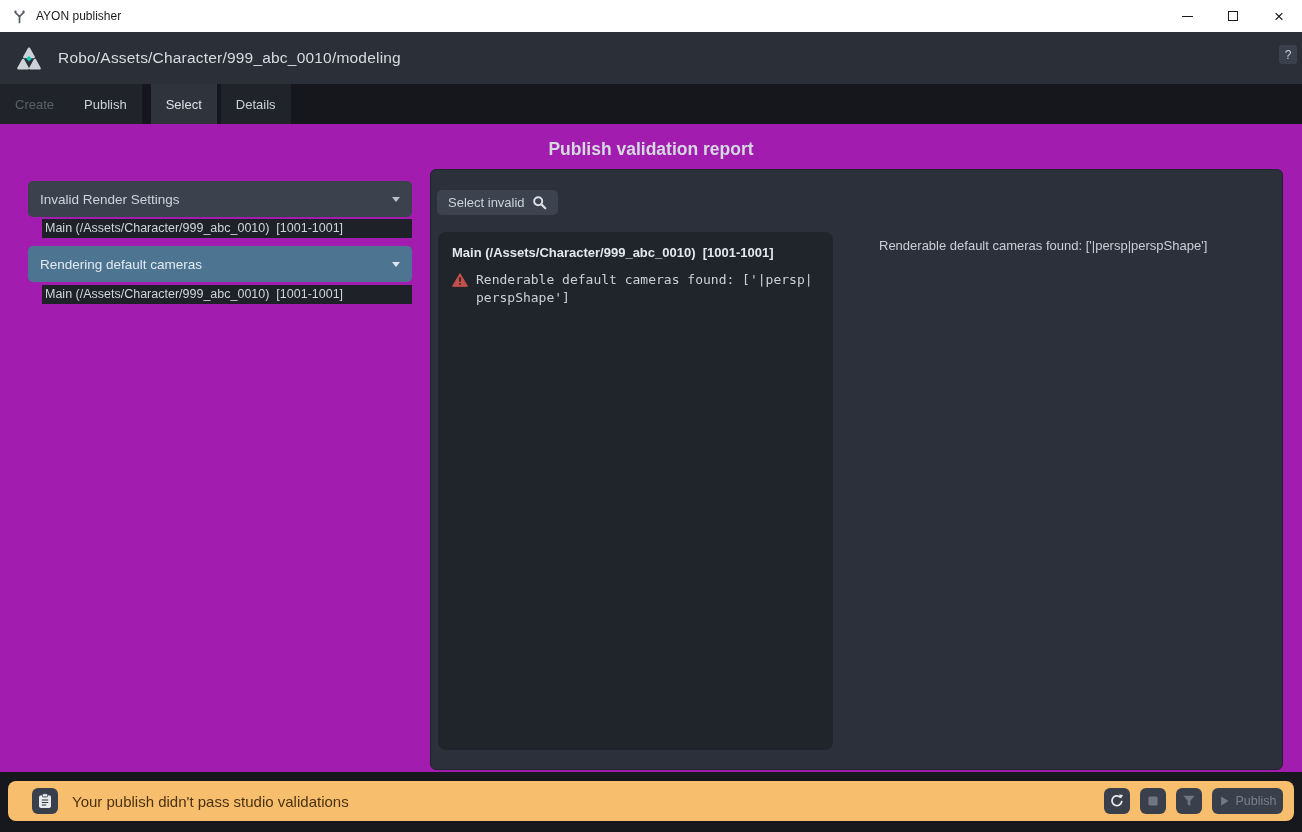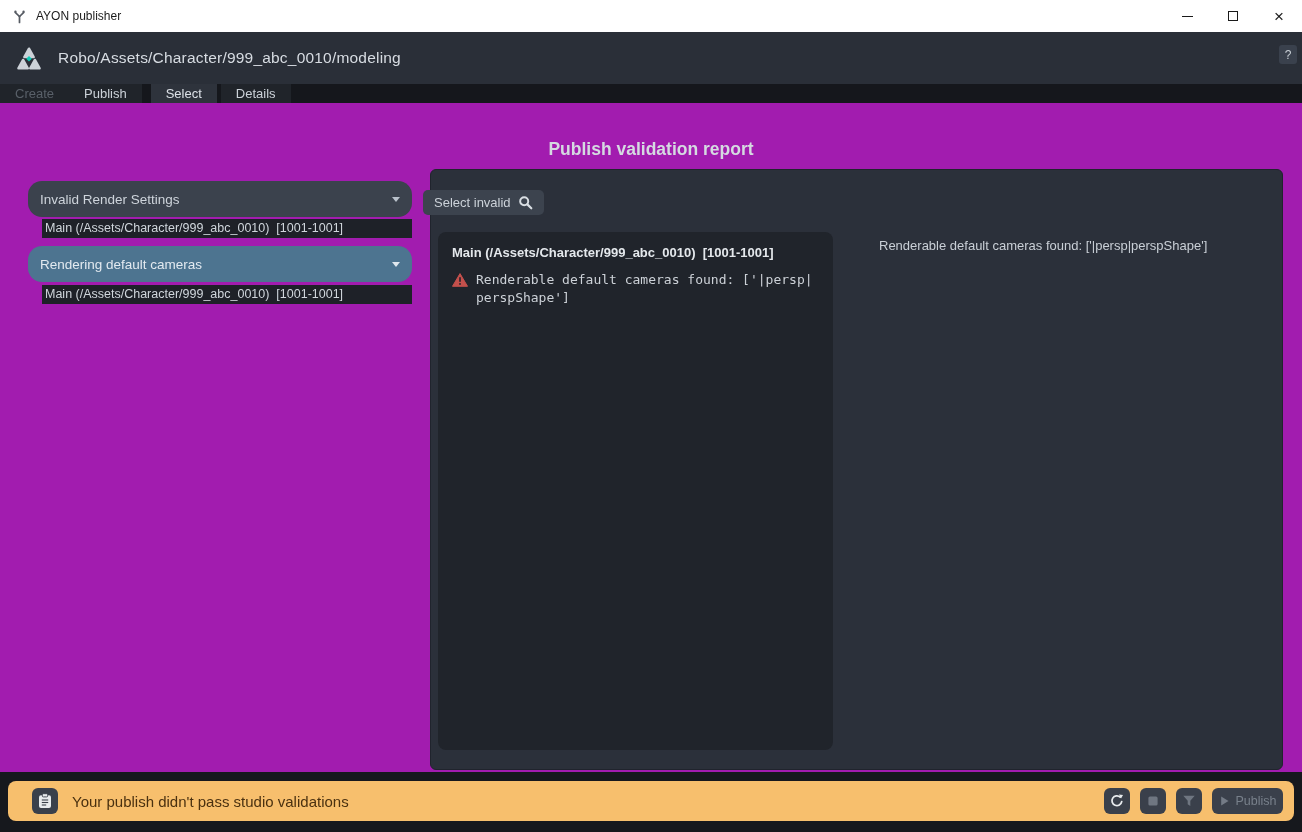--- a/index.html
+++ b/index.html
@@ -26,58 +26,58 @@
     display:flex; align-items:center;
   }
   .ayon-logo { margin-left:14px; display:flex; }
   .context-path { margin-left:14px; font-size:15.5px; color:#d7dce2; letter-spacing:.2px; }
   .help-btn {
     position:absolute; right:5px; top:13px; width:18px; height:19px; background:#3a414d;
     border-radius:3px; color:#c9cfd6; font-size:12px; display:flex; align-items:center; justify-content:center;
   }
   
   .tabbar {
-    position:absolute; top:84px; left:0; width:100%; height:19px; background:#15171c;
+    position:absolute; top:84px; left:0; width:100%; height:40px; background:#15171c;
     display:flex; align-items:stretch;
   }
   .tab {
     padding:0 15px; display:flex; align-items:center; font-size:13px;
     background:#20242a; color:#ccd2d9;
   }
   .tab.disabled { color:#596069; }
   .tab.active { background:#2e333c; color:#dce1e7; }
   .tab-gap-a { width:9px; } .tab-gap-b { width:4px; }
   
   .page-title {
     position:absolute; top:139px; left:0; width:100%; text-align:center;
     font-size:17.5px; font-weight:bold; color:#d5dae1;
   }
   .pre { white-space:pre-wrap; }
   .group-header {
-    position:absolute; left:28px; width:384px; height:36px; background:#3b424d; border-radius:14px;
+    position:absolute; left:28px; width:384px; height:36px; background:#3b424d; border-radius:5px;
     display:flex; align-items:center; padding:0 12px; font-size:13.5px; color:#ced4db;
   }
   .group-header.selected { background:#4d7490; color:#e3eaf0; }
   .g1 { top:181px; } .g2 { top:246px; }
   .chev { margin-left:auto; width:0; height:0; border-left:4.5px solid transparent;
     border-right:4.5px solid transparent; border-top:5.5px solid #b9c1cb; }
   .group-header.selected .chev { border-top-color:#e0e8ee; }
   .instance-row {
     position:absolute; left:42px; width:370px; height:19px; background:#1e2128;
     font-size:12.5px; color:#d0d6dc; line-height:19px; padding-left:3px;
     white-space:pre; overflow:hidden;
   }
   .r1 { top:219px; } .r2 { top:285px; }
   
   .report-panel {
     position:absolute; left:430px; top:169px; width:853px; height:601px;
     background:#2b303a; border:1px solid #20242d; border-radius:6px;
   }
   .select-invalid-btn {
-    position:absolute; left:423px; top:190px; height:25px; background:#3c434e; border-radius:5px;
+    position:absolute; left:437px; top:190px; height:25px; background:#3c434e; border-radius:5px;
     display:flex; align-items:center; padding:0 11px; gap:7px; font-size:13px; color:#ccd2d9;
   }
   .instance-card {
     position:absolute; left:438px; top:232px; width:395px; height:518px;
     background:#20242b; border-radius:8px; padding:13px 14px;
   }
   .instance-card-title { font-size:13px; font-weight:bold; color:#e4e8ec; white-space:pre-wrap; }
   .msg-row { margin-top:11px; display:flex; align-items:flex-start; gap:8px; }
   .warn-svg { flex:none; margin-top:2px; }
   .mono-msg {

